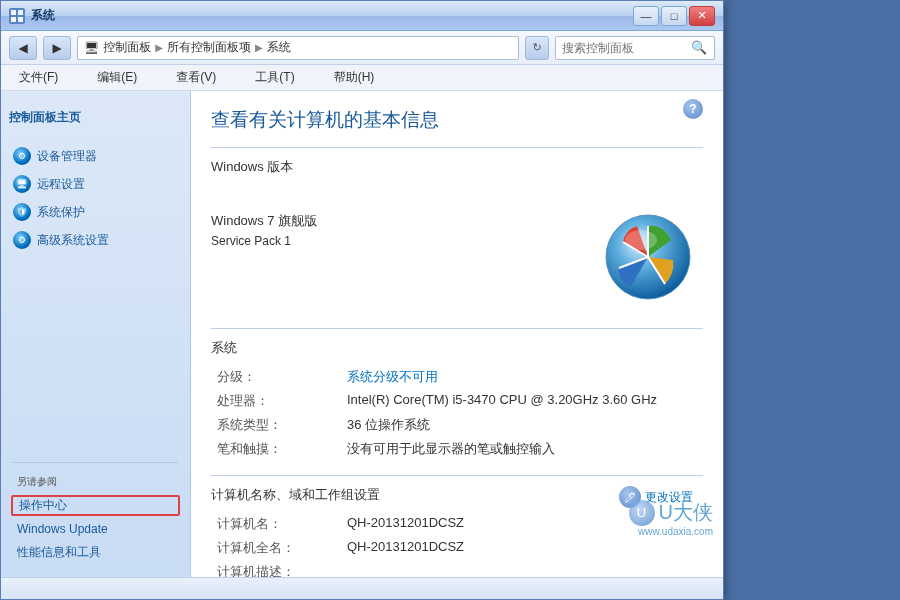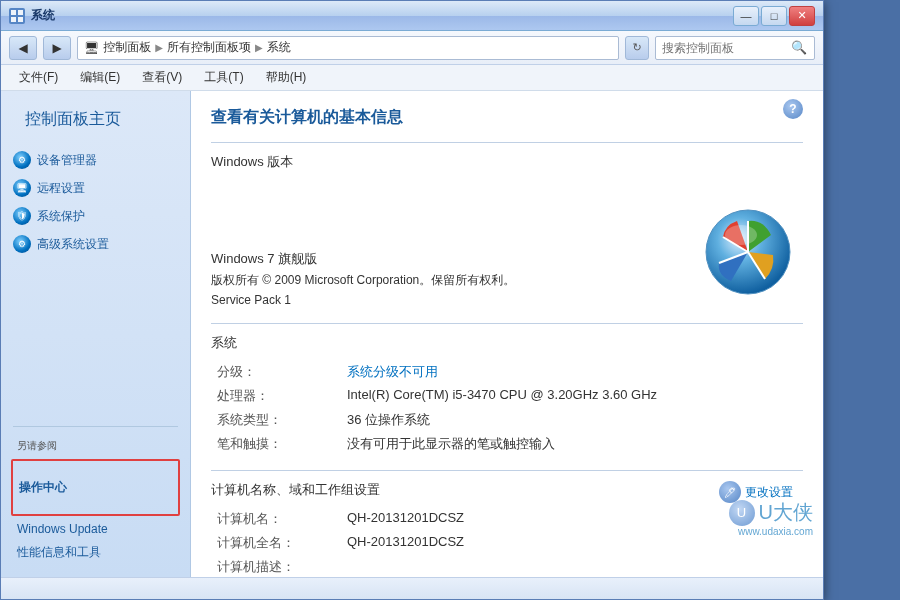--- a/index.html
+++ b/index.html
@@ -7,21 +7,21 @@
       width: 900px;
       height: 600px;
       font-family: 'Microsoft YaHei', SimHei, sans-serif;
       font-size: 13px;
       background: #4a6fa5;
       overflow: hidden;
     }
 
     
     .window {
-      width: 824px;
+      width: 724px;
       height: 600px;
       display: flex;
       flex-direction: column;
       background: #fff;
       border: 1px solid #5a7db5;
       box-shadow: 0 2px 10px rgba(0,0,0,0.5);
     }
 
     
     .titlebar {
@@ -140,21 +140,21 @@
     }
 
     
     .menubar {
       height: 26px;
       background: #f0f4fa;
       border-bottom: 1px solid #d0dcea;
       display: flex;
       align-items: center;
       padding: 0 8px;
-      gap: 2px;
+      gap: 19px;
     }
     .menu-item {
       padding: 2px 10px;
       font-size: 12px;
       color: #333;
       cursor: pointer;
       border-radius: 2px;
     }
 
     
@@ -168,25 +168,25 @@
     .sidebar {
       width: 190px;
       background: linear-gradient(to bottom, #dce8f8 0%, #c8dcf4 100%);
       border-right: 1px solid #b0c8e4;
       padding: 12px 0;
       display: flex;
       flex-direction: column;
       overflow-y: auto;
     }
     .sidebar-main-link {
-      padding: 6px 24px;
-      font-size: 16px;
+      padding: 6px 8px;
+      font-size: 12px;
       color: #1a5a9a;
       cursor: pointer;
-      font-weight: normal;
+      font-weight: bold;
     }
     .sidebar-section {
       margin-top: 10px;
     }
     .sidebar-nav-item {
       display: flex;
       align-items: center;
       padding: 5px 12px;
       gap: 6px;
       cursor: pointer;
@@ -220,22 +220,21 @@
       align-items: center;
       padding: 4px 16px;
       font-size: 12px;
       color: #1a5a9a;
       cursor: pointer;
     }
     .sidebar-also-link.highlighted {
       border: 2px solid #e04040;
       border-radius: 2px;
       margin: 2px 10px;
-      padding: 18px 6px;
-      font-weight: bold;
+      padding: 0 6px;
     }
 
     
     .main-panel {
       flex: 1;
       background: #fff;
       overflow-y: auto;
       padding: 16px 20px;
       position: relative;
     }
@@ -252,42 +251,42 @@
       color: #fff;
       display: flex;
       align-items: center;
       justify-content: center;
       font-size: 12px;
       font-weight: bold;
       cursor: pointer;
     }
 
     .page-title {
-      font-size: 16px;
+      font-size: 19px;
       color: #1a5a9a;
-      font-weight: bold;
+      font-weight: normal;
       margin-bottom: 14px;
     }
 
     .section-divider {
       height: 1px;
       background: #c0d0e4;
       margin: 8px 0;
     }
 
     .section-heading {
       font-size: 13px;
       color: #333;
       margin: 10px 0 8px 0;
     }
 
     
     .version-section {
       display: flex;
-      align-items: flex-end;
+      align-items: flex-start;
       margin-bottom: 16px;
       margin-top: 36px;
     }
     .version-info {
       flex: 1;
     }
     .version-name {
       font-size: 13px;
       color: #333;
       margin-bottom: 4px;
@@ -479,21 +478,20 @@
     <div class="main-panel">
       <div class="help-icon">?</div>
 
       <div class="page-title">查看有关计算机的基本信息</div>
       <div class="section-divider"></div>
 
       <div class="section-heading">Windows 版本</div>
       <div class="version-section">
         <div class="version-info">
           <div class="version-name">Windows 7 旗舰版</div>
-          <div class="version-copy">版权所有 © 2009 Microsoft Corporation。保留所有权利。</div>
           <div class="version-sp">Service Pack 1</div>
         </div>
         <div class="windows-logo">
           <svg class="win-sphere" viewBox="0 0 90 90" xmlns="http://www.w3.org/2000/svg">
             <defs>
               <radialGradient id="sphereGrad" cx="40%" cy="35%" r="65%">
                 <stop offset="0%" stop-color="#e0f0ff"></stop>
                 <stop offset="40%" stop-color="#60b0e0"></stop>
                 <stop offset="100%" stop-color="#1060a0"></stop>
               </radialGradient>

